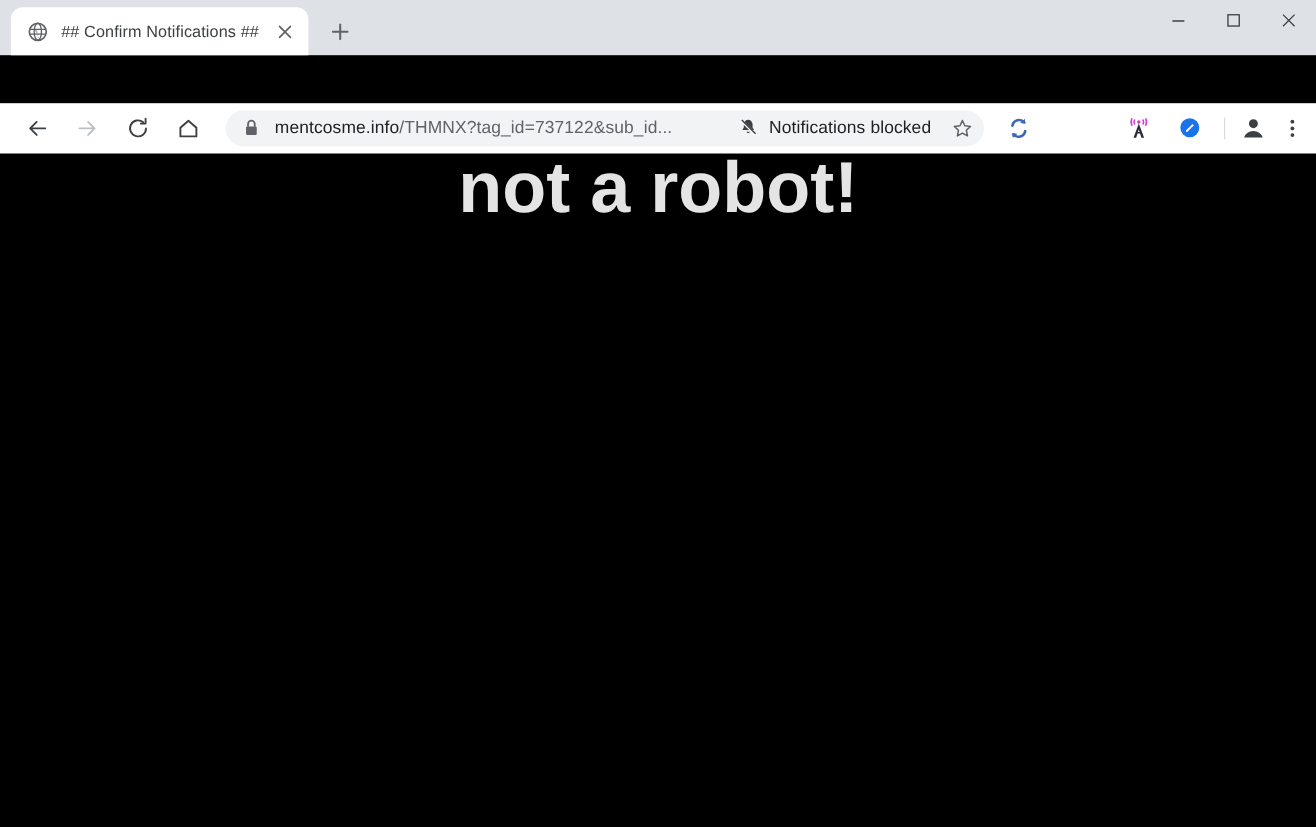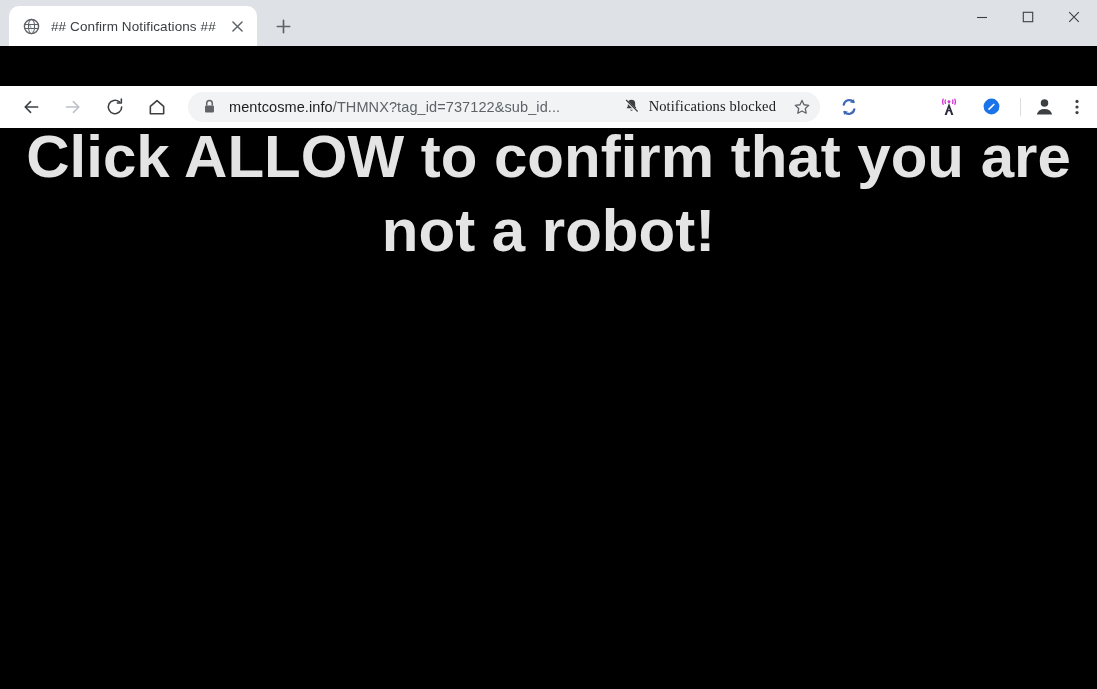--- a/index.html
+++ b/index.html
@@ -149,21 +149,20 @@
     letter-spacing: 0.1px;
   }
   .omnibox-url .url-rest { color: #5f6368; }
 
   .notif-chip {
     display: flex;
     align-items: center;
     flex: 0 0 auto;
     margin-left: 6px;
     padding-right: 2px;
-    font-family: Liberation Serif, serif;
   }
   .notif-icon {
     width: 22px;
     height: 22px;
     display: flex;
     align-items: center;
     justify-content: center;
     margin-right: 6px;
     flex: 0 0 auto;
   }
@@ -396,18 +395,17 @@
         <circle cx="8" cy="3.4" r="1.6" fill="#3c4043"></circle>
         <circle cx="8" cy="9" r="1.6" fill="#3c4043"></circle>
         <circle cx="8" cy="14.6" r="1.6" fill="#3c4043"></circle>
       </svg>
     </div>
 
   </div>
 
   <div class="page-content">
     <h1 class="page-heading">
-      <span>Click ALLOW to confirm that you are</span>
       <span class="line2">not a robot!</span>
     </h1>
   </div>
 
 </div>
 
 </body></html>

